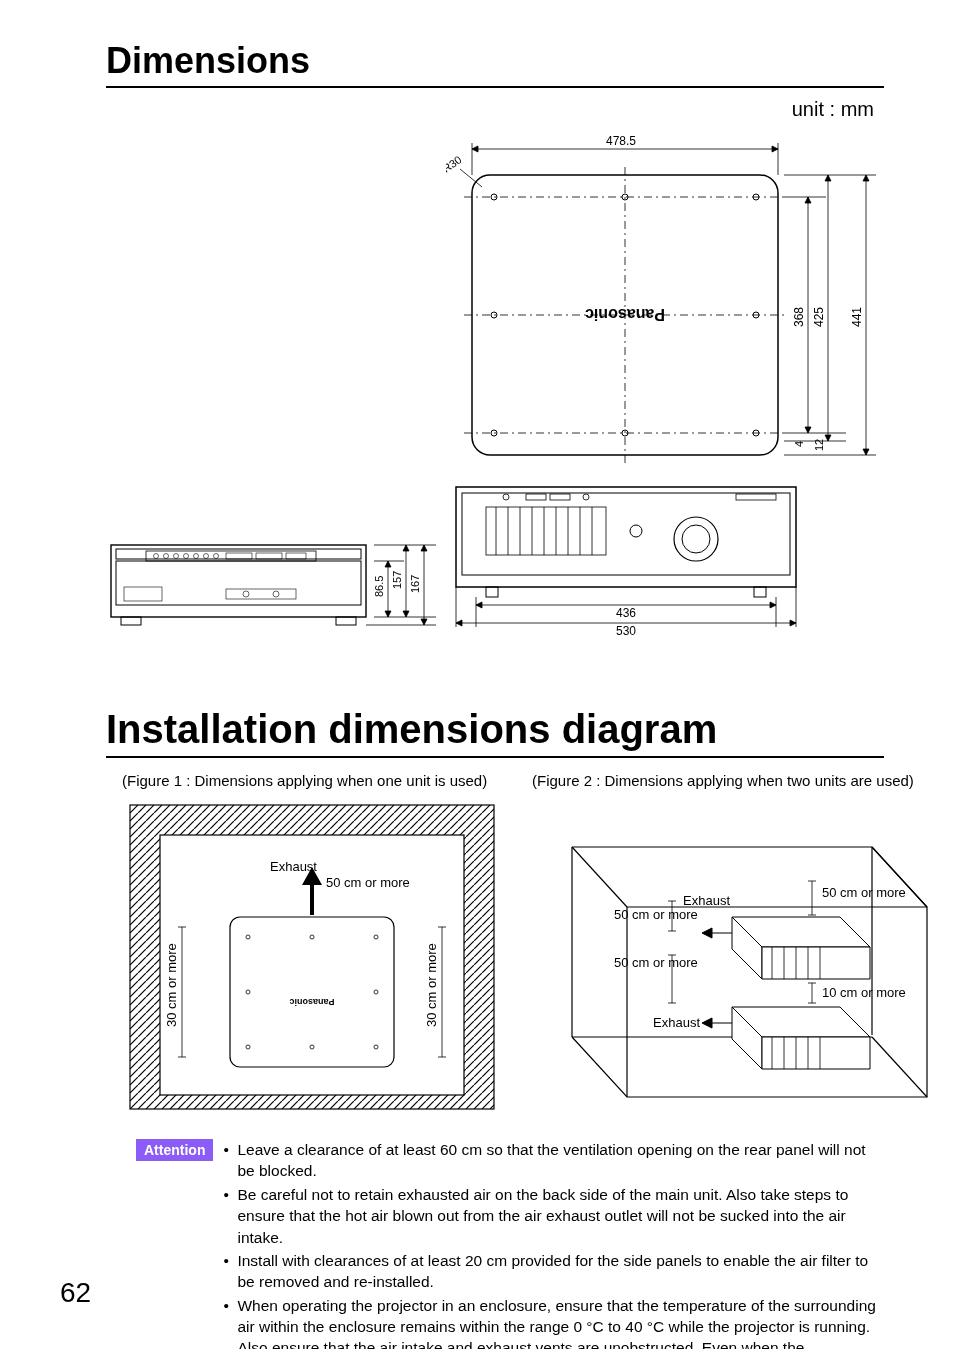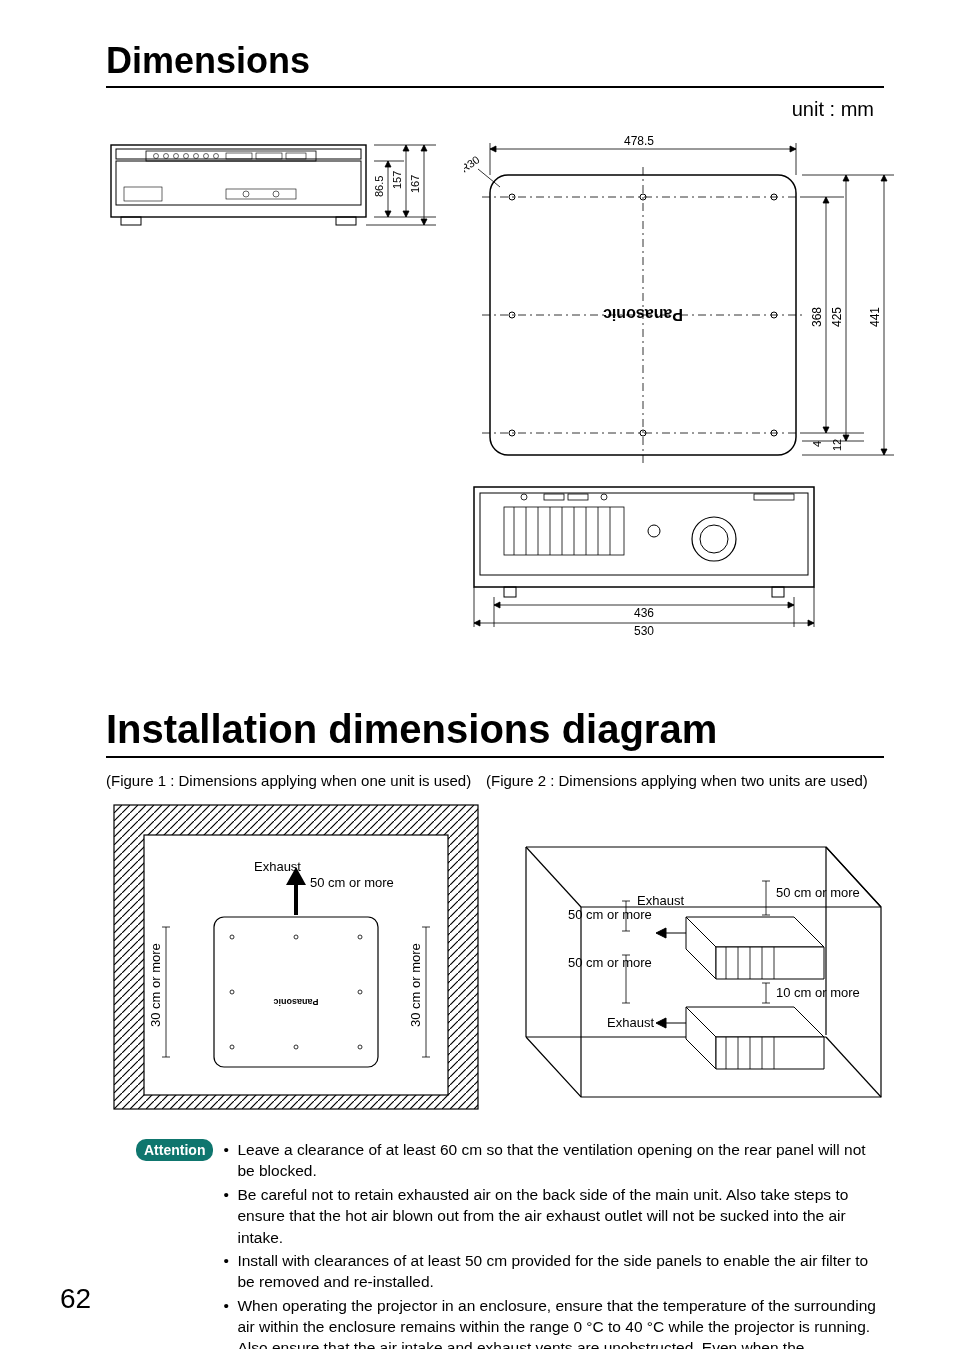--- a/index.html
+++ b/index.html
@@ -27,67 +27,68 @@
     margin-bottom: 10px;
   }
   .unit {
     text-align: right;
     font-size: 20px;
     margin-bottom: 6px;
     padding-right: 10px;
   }
   .diagrams-top {
     display: flex;
-    gap: 18px;
+    align-items: flex-end;
     margin-bottom: 50px;
   }
   .side-view { flex: 0 0 340px; }
   .plan-view { flex: 1; }
   svg { display: block; }
   h2 {
     font-size: 40px;
     font-weight: bold;
     margin: 0 0 4px 0;
   }
   .figs {
     display: flex;
+    gap: 30px;
     margin-top: 14px;
+    margin-left: 16px;
   }
   .figcol { flex: 1; }
   .figcap { font-size: 15px; margin-bottom: 8px; }
   .attn-row {
     display: flex;
     align-items: flex-start;
     margin-top: 22px;
     gap: 10px;
   }
   .attn-badge {
-    background: #0f766e;
+    background: #8b5cf6;
     color: #fff;
     font-size: 14px;
     font-weight: bold;
     padding: 3px 8px;
     flex: 0 0 auto;
     margin-left: 30px;
-    border-radius: 10px;
   }
   .attn-list {
     font-size: 15.5px;
     line-height: 1.38;
     flex: 1;
   }
   .attn-list .item {
     display: flex;
     margin-bottom: 2px;
   }
   .attn-list .bullet { flex: 0 0 14px; }
   .pagenum {
     position: absolute;
     left: 60px;
-    bottom: 34px;
+    bottom: 40px;
     font-size: 28px;
   }
 </style>
 </head>
 <body>
 
 <div class="page">
   <h1>Dimensions</h1>
   <div class="rule"></div>
   <div class="unit">unit : mm</div>
@@ -390,21 +391,21 @@
       <div class="item">
           <span class="bullet">•</span>
           <span>Leave a clearance of at least 60 cm so that the ventilation opening on the rear panel will not be blocked.</span>
         </div>
       <div class="item">
           <span class="bullet">•</span>
           <span>Be careful not to retain exhausted air on the back side of the main unit. Also take steps to ensure that the hot air blown out from the air exhaust outlet will not be sucked into the air intake.</span>
         </div>
       <div class="item">
           <span class="bullet">•</span>
-          <span>Install with clearances of at least 50 cm provided for the side panels to enable the air filter to be removed and re-installed.</span>
+          <span>Install with clearances of at least 20 cm provided for the side panels to enable the air filter to be removed and re-installed.</span>
         </div>
       <div class="item">
           <span class="bullet">•</span>
           <span>When operating the projector in an enclosure, ensure that the temperature of the surrounding air within the enclosure remains within the range 0 °C to 40 °C while the projector is running. Also ensure that the air intake and exhaust vents are unobstructed. Even when the surrounding air temperature is maintained below 40 °C, operation of the protection circuit could cause a shutdown due to hot exhaust air being trapped inside the projector. When designing the enclosure, please give due consideration to the thermal environment surrounding the projector (Figure 2).</span>
         </div>
     </div>
   </div>
 
   <div class="pagenum">62</div>
 </div>

